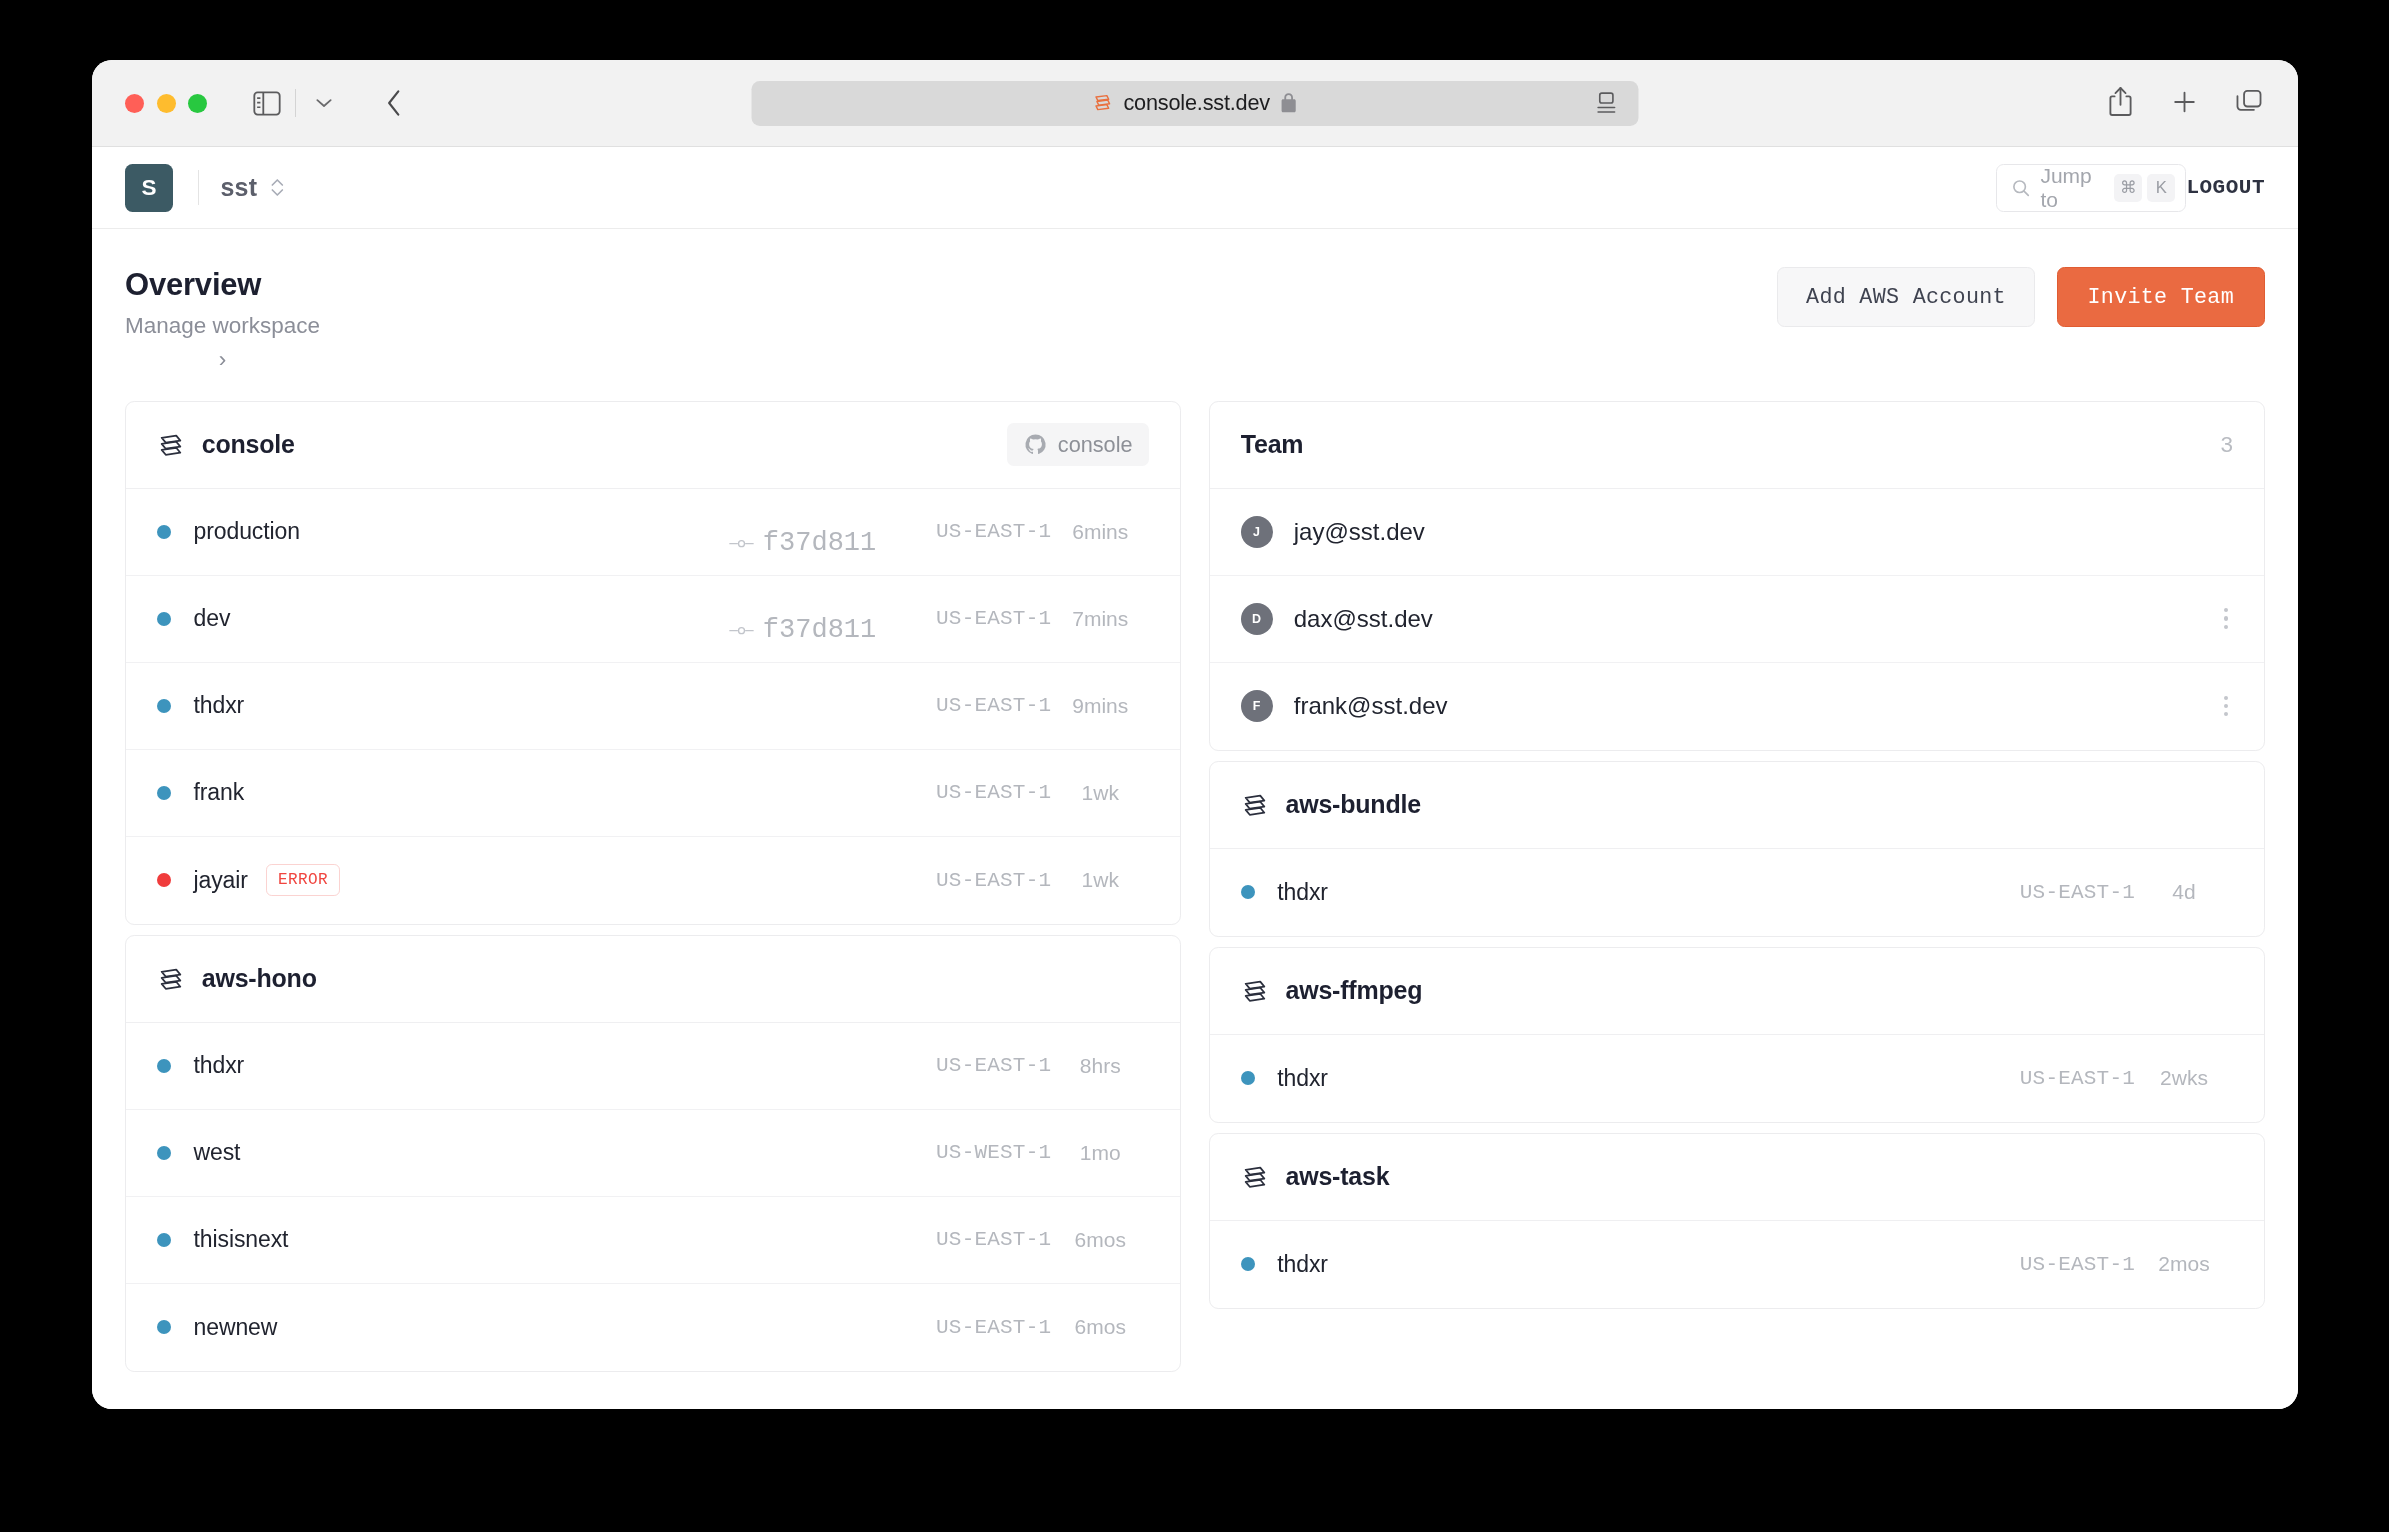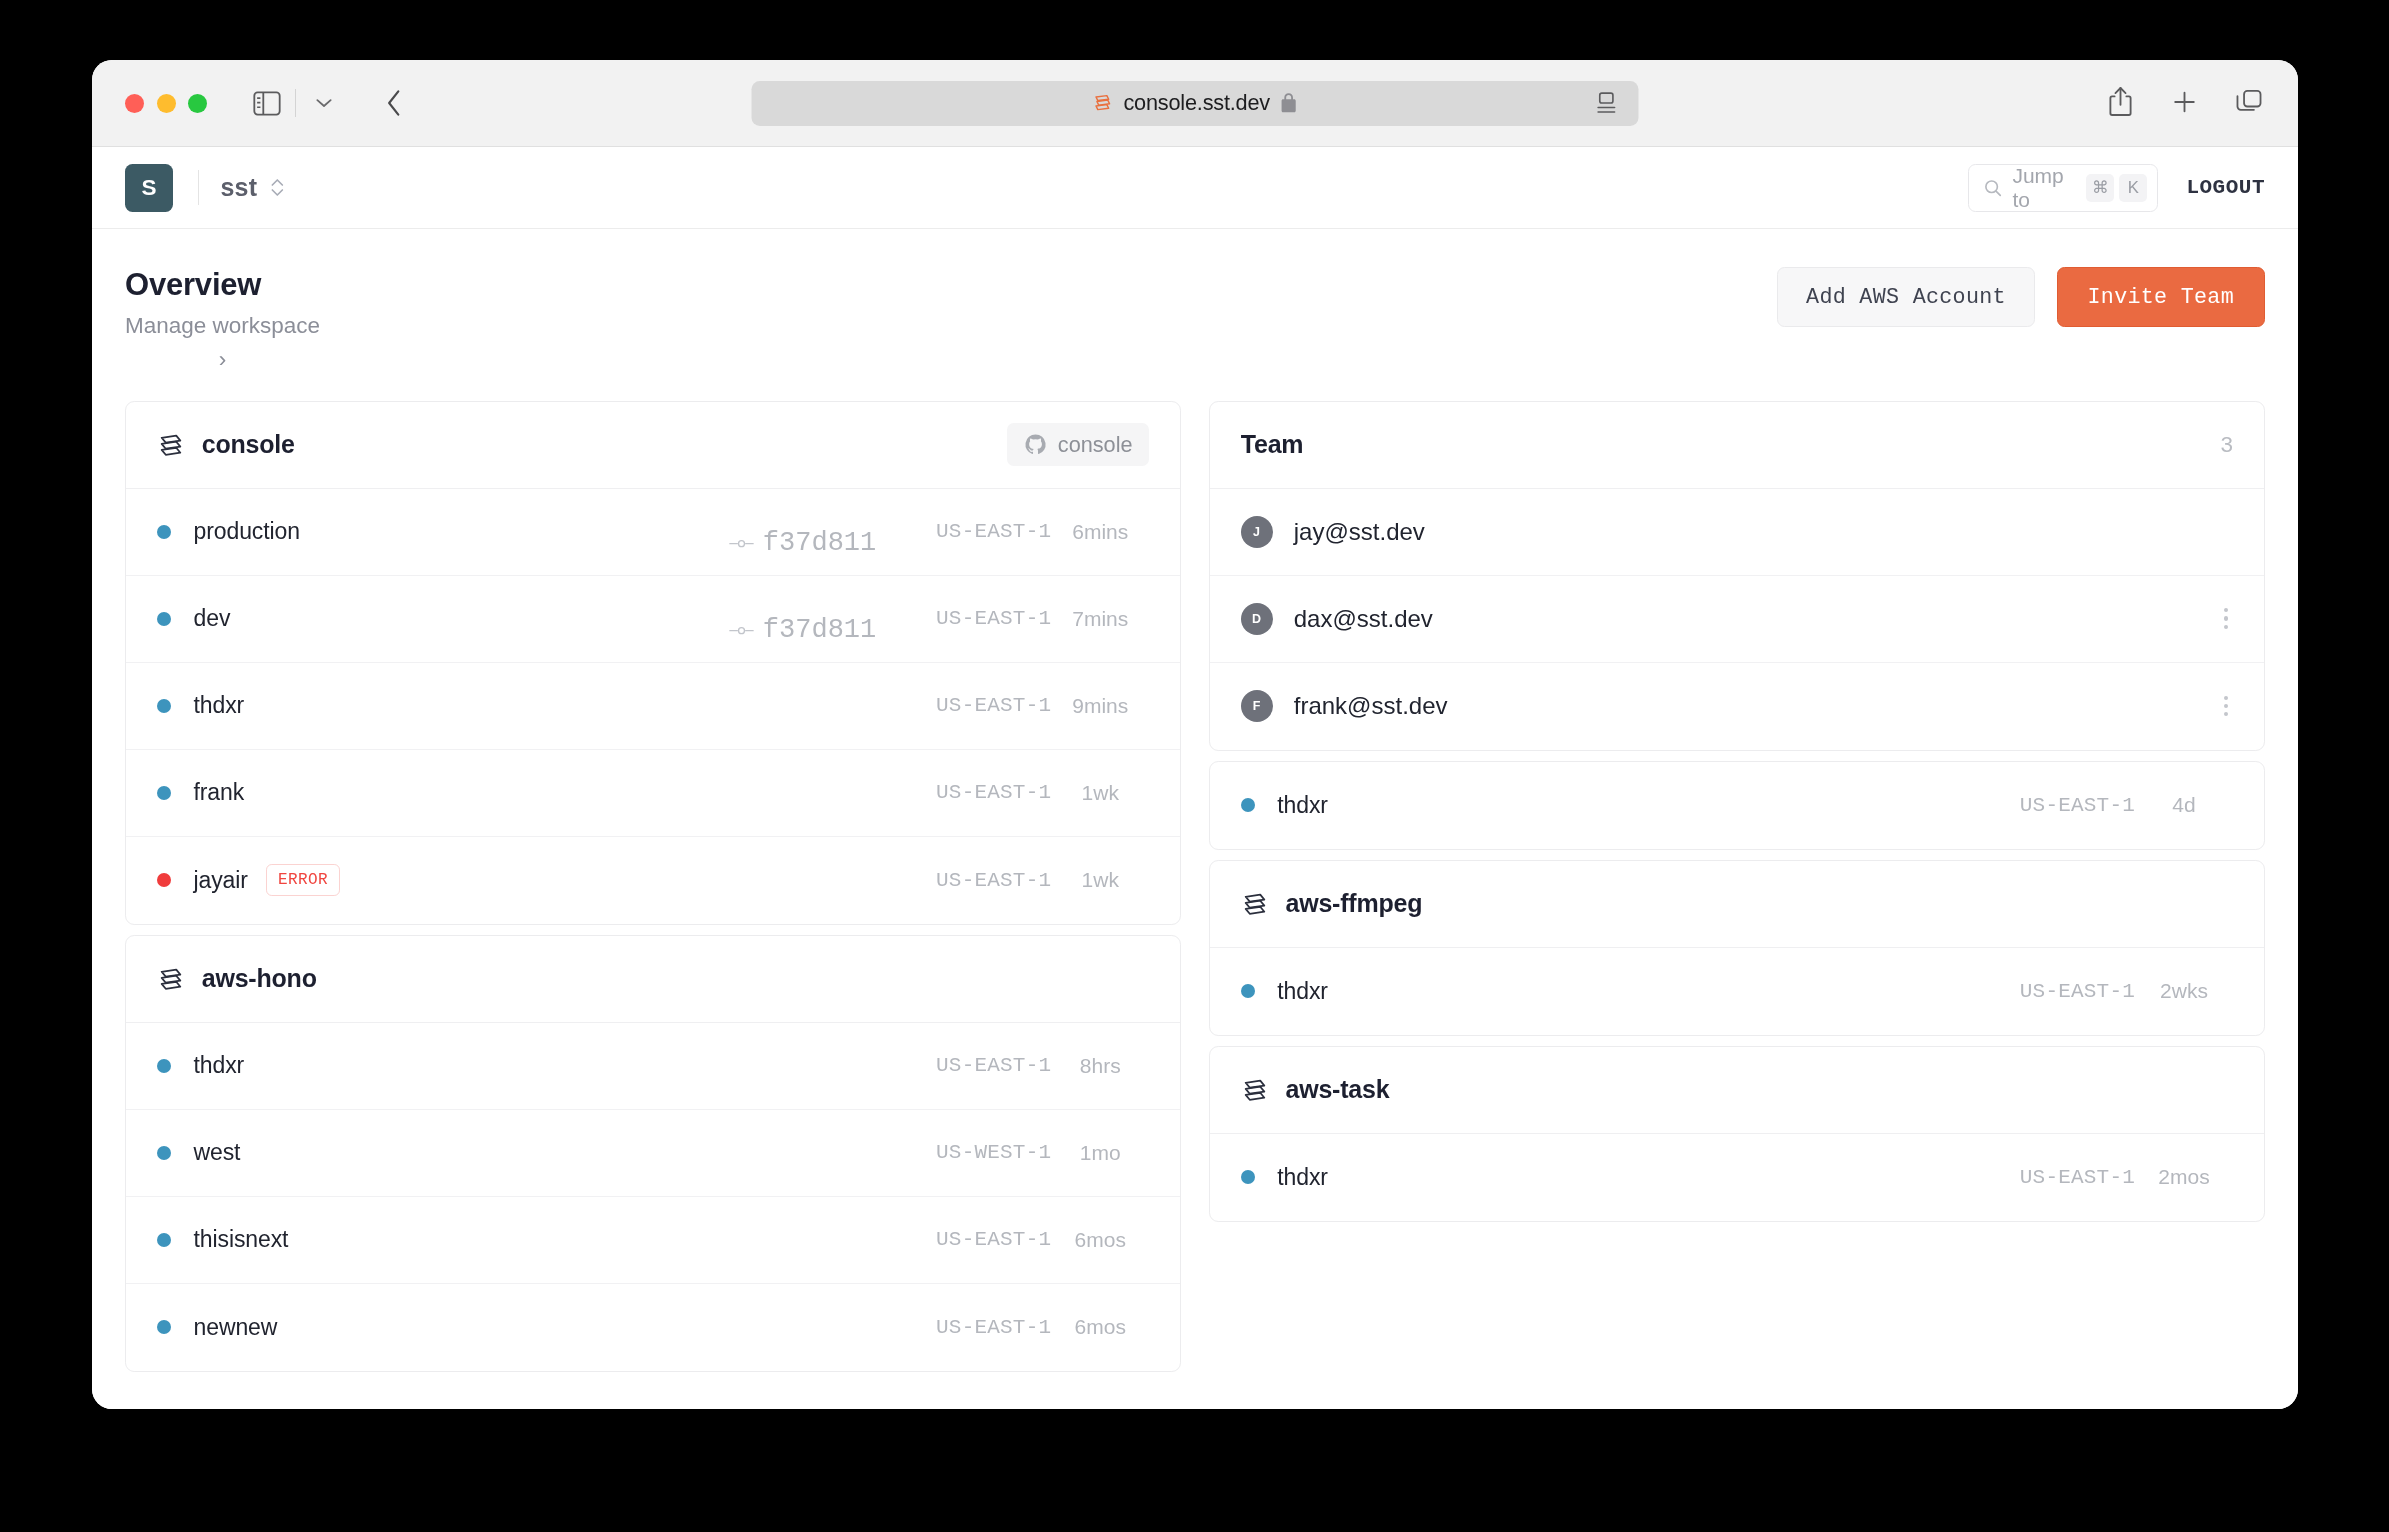--- a/index.html
+++ b/index.html
@@ -98,21 +98,21 @@
   }
   .ws-sep { width: 0.8px; height: 35px; background: #e4e4e4; margin: 0 21.7px 0 25px; }
   .ws-name {
     font-size: 25px; font-weight: 700; color: #5c5f6b;
     letter-spacing: 0.2px;
   }
   .ws-chev { margin-left: 11.7px; color: #a9adb7; display:flex; }
 
   .header-right {
     margin-left: auto;
-    display: flex; align-items: center; gap: 28px;
+    display: flex; align-items: center; 
   }
   .jump {
     width: 190px; height: 48px;
     border: 0.8px solid #e7e7ea;
     border-radius: 7.5px;
     display: flex; align-items: center;
     padding: 0 10px 0 13.3px;
     background: #fff;
   }
   .jump .ph { font-size: 21px; color: #a3a6ad; margin-left: 10px; }
@@ -545,20 +545,30 @@
               <span class="member-avatar">F</span>
               <span class="member-email">frank@sst.dev</span>
               <span class="kebab">
                 <i></i>
                 <i></i>
                 <i></i>
               </span>
             </div>
           </div>
           <div class="card">
+            <div class="card-head">
+              <span class="app-icon">
+                <svg width="28" height="28" viewBox="0 0 24 24" fill="none" stroke="#2b2f3d" stroke-width="1.5" stroke-linejoin="round">
+                  <path d="M4 5.8 L16.5 4 L20 8.2 L7.5 10 Z"></path>
+                  <path d="M4 11 L16.5 9.2 L20 13.4 L7.5 15.2 Z"></path>
+                  <path d="M4 16.2 L16.5 14.4 L20 18.6 L7.5 20.4 Z"></path>
+                </svg>
+              </span>
+              <span class="card-title">aws-bundle</span>
+            </div>
             <div class="row">
               <span class="dot blue"></span>
               <span class="stage-name">thdxr</span>
               <div class="row-right">
                 <span class="region">US-EAST-1</span>
                 <span class="time">4d</span>
               </div>
             </div>
           </div>
           <div class="card">

